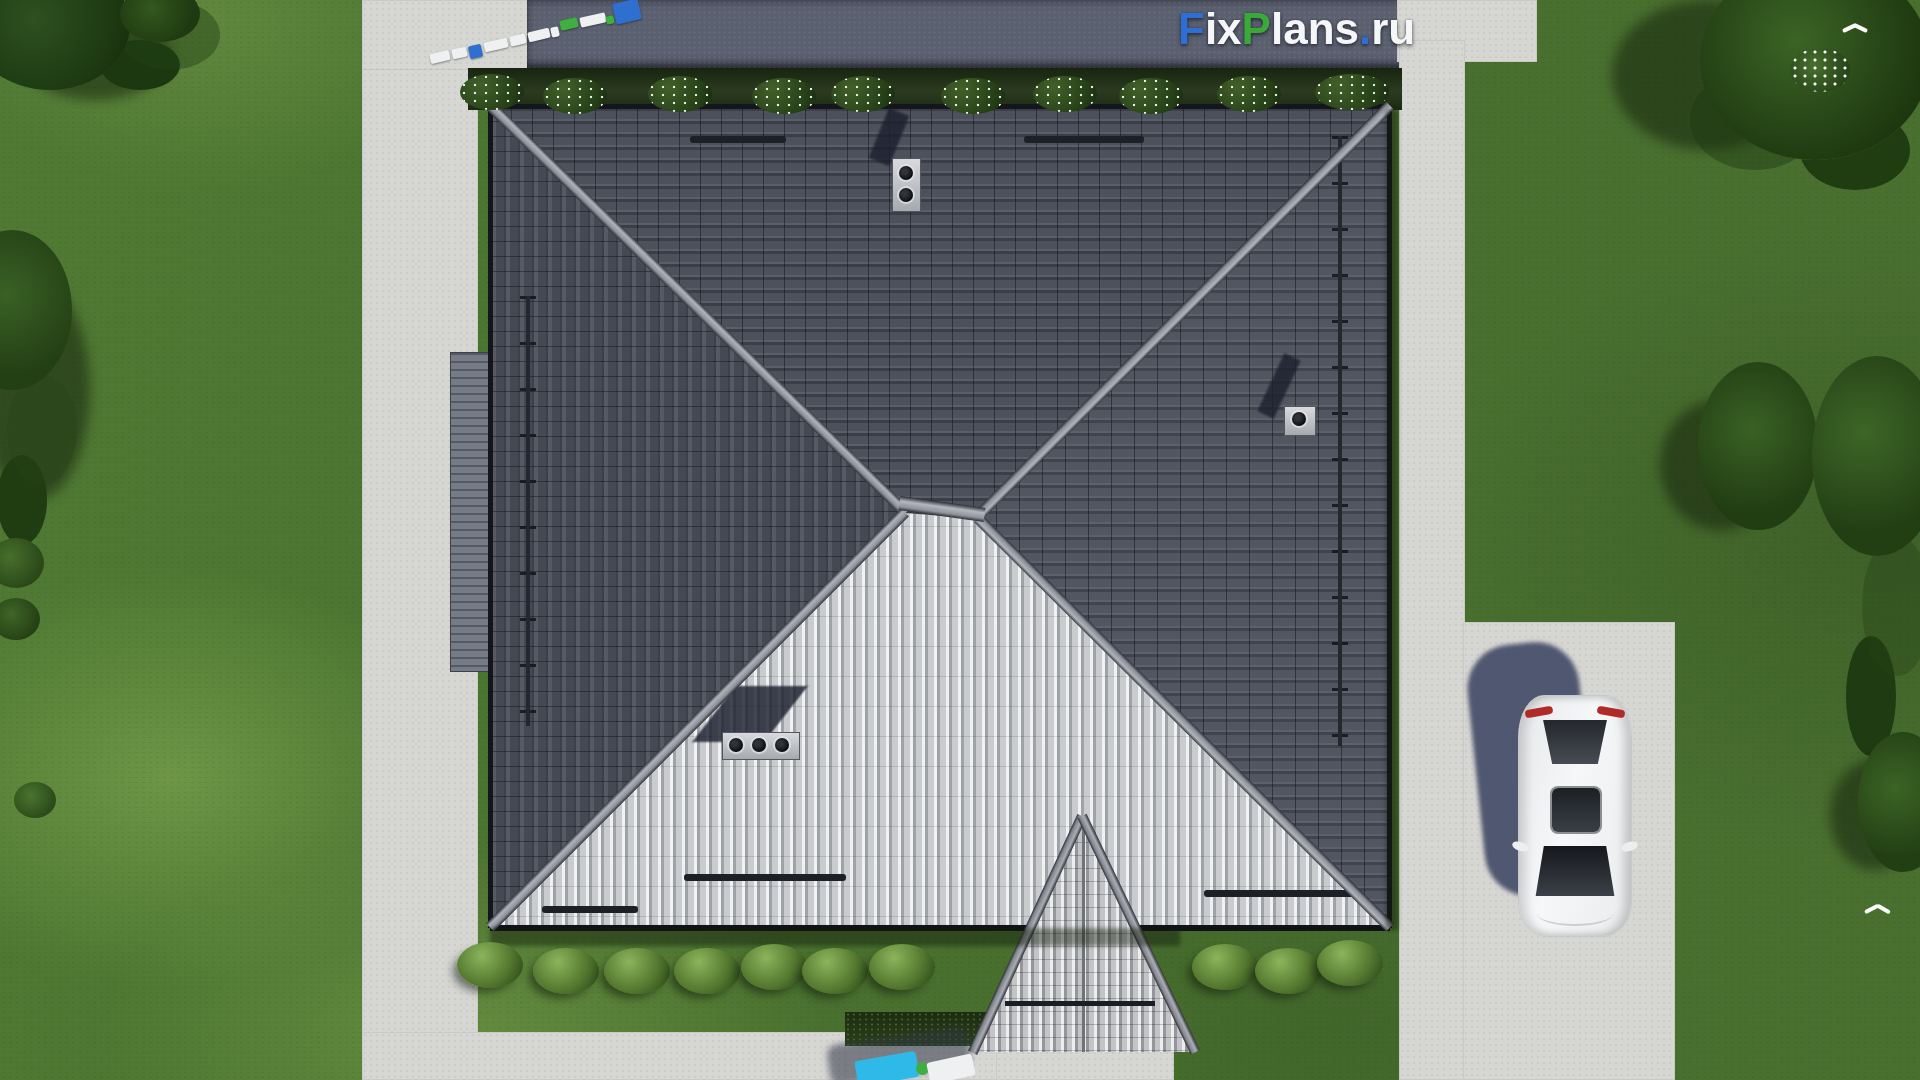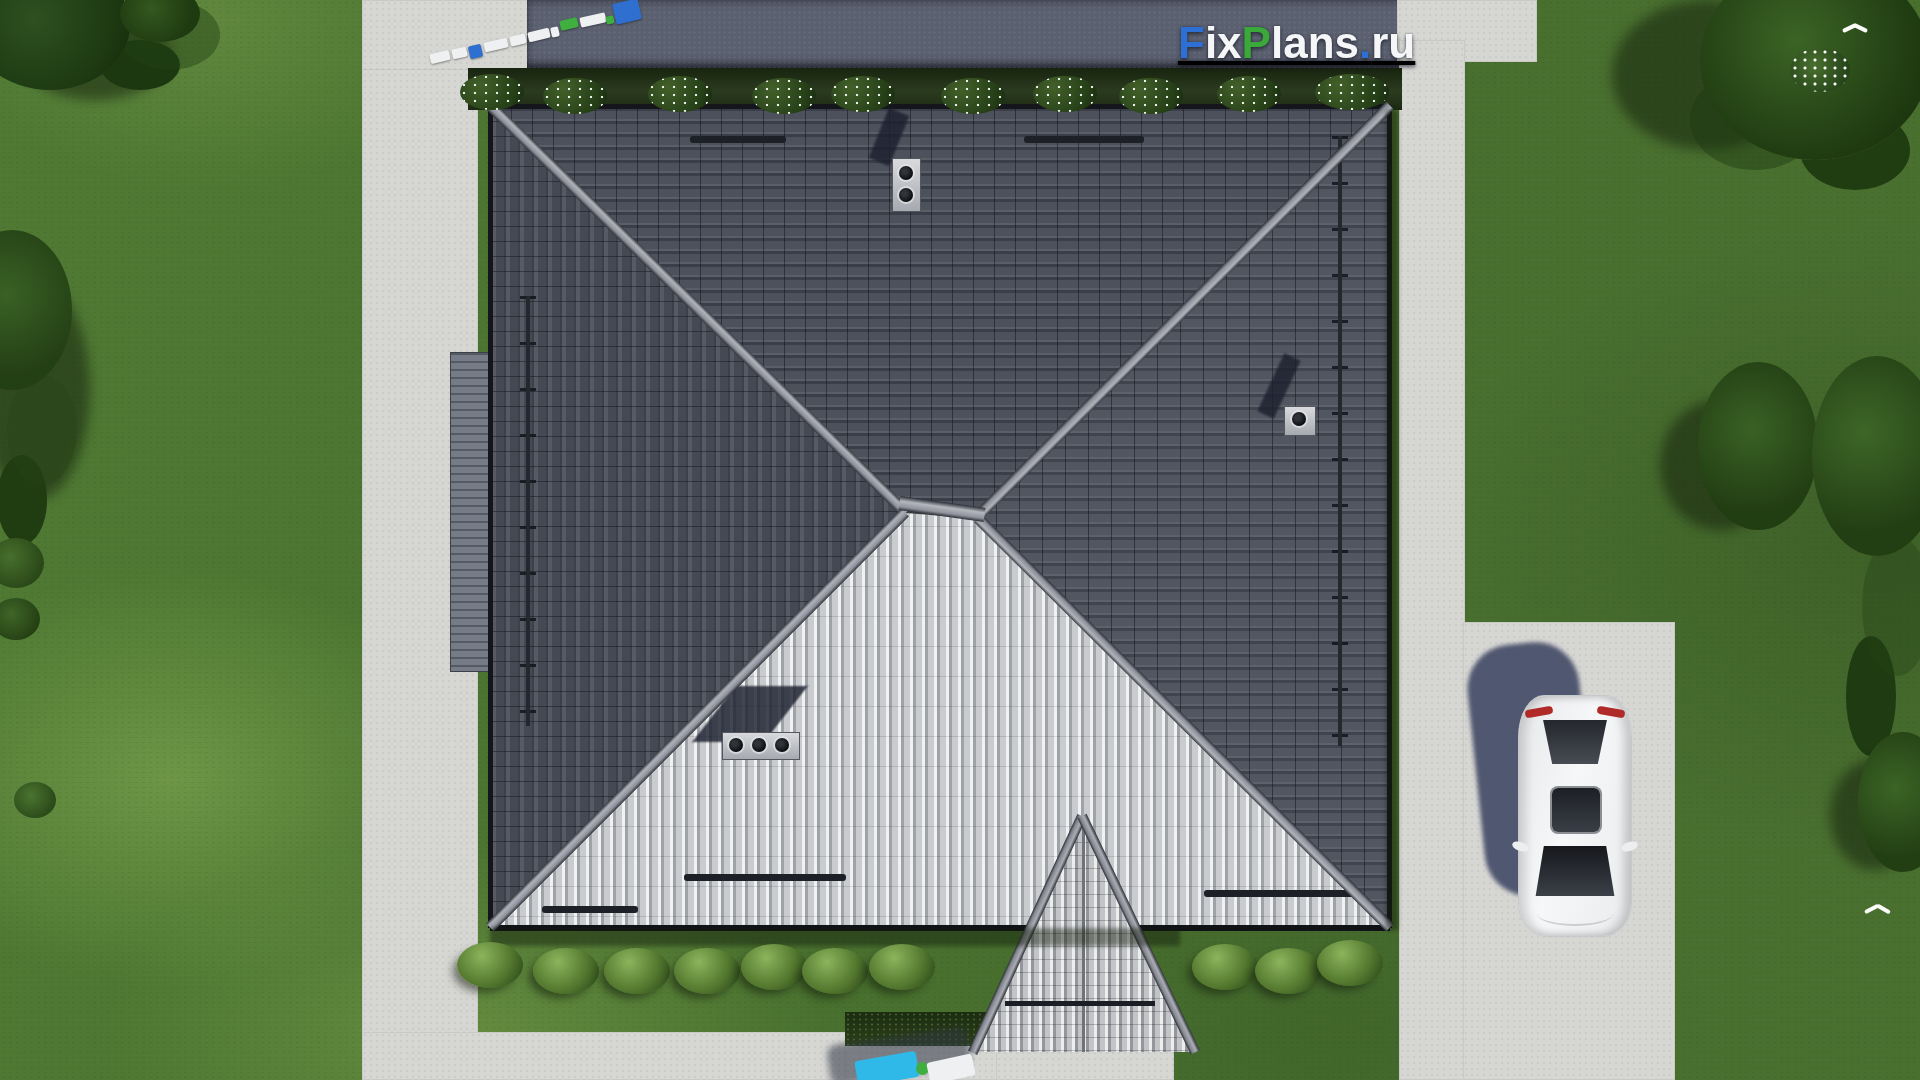--- a/index.html
+++ b/index.html
@@ -122,22 +122,22 @@
     background:radial-gradient(circle at 38% 30%, #8cb45c, #54792f 55%, #2f4d1c 88%);
     box-shadow:-6px 6px 8px -2px rgba(20,30,12,.55);}
   .tree{position:absolute;border-radius:50%;}
   .tshadow{position:absolute;border-radius:50%;background:rgba(18,28,10,.5);filter:blur(6px);}
 
   
   .plank{position:absolute;height:10px;border-radius:2px;background:#eef0f2;
     transform:rotate(-13deg);box-shadow:0 1px 2px rgba(0,0,0,.4);}
 
   
-  .logo{left:1178px;top:18px;font-size:44px;font-weight:800;letter-spacing:0;
-    text-shadow:0 2px 4px rgba(15,18,28,.65), 0 0 2px rgba(15,18,28,.4);text-decoration:underline;}
+  .logo{left:1178px;top:4px;font-size:44px;font-weight:800;letter-spacing:0;
+    text-shadow:0 2px 4px rgba(15,18,28,.65), 0 0 2px rgba(15,18,28,.4);}
   .lg-b{color:var(--logo-blue,#2e6fd6);} .lg-g{color:var(--logo-green,#3aa93a);}
   .lg-w{color:var(--logo-white,#f4f6f8);}
 
   
   .car{left:1518px;top:695px;width:114px;height:240px;}
   .car-shadow{position:absolute;left:-42px;top:-52px;width:112px;height:252px;
     background:rgba(62,70,98,.88);border-radius:44px;transform:rotate(-6deg);filter:blur(2px);}
   .car-body{position:absolute;left:0;top:0;width:112px;height:240px;
     border-radius:26px 26px 30px 30px / 42px 42px 34px 34px;
     background:linear-gradient(105deg,#e6e8ea,#f6f7f8 45%,#e9ebed);

